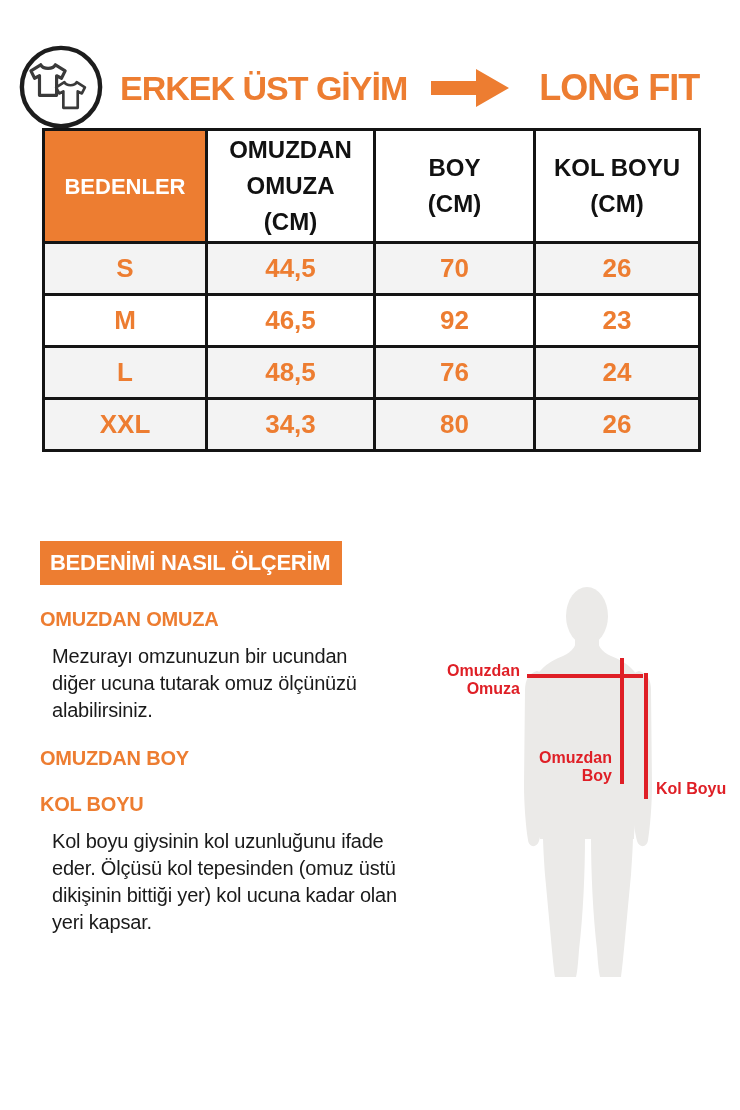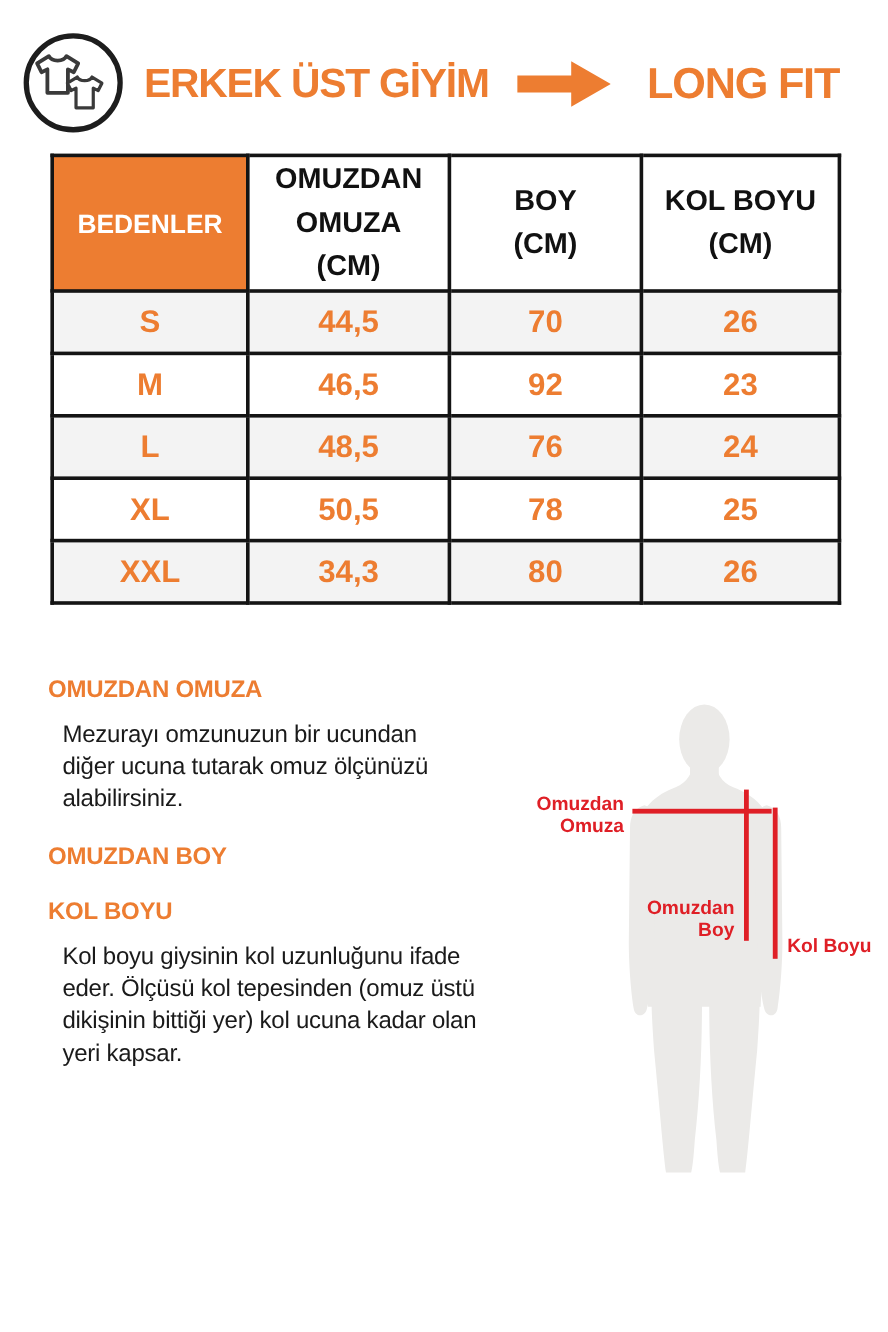--- a/index.html
+++ b/index.html
@@ -2,21 +2,21 @@
 <html><head>
 <meta charset="utf-8">
 <style>
   html,body { margin:0; padding:0; background:#ffffff; }
   .page {
     position:relative; width:740px; height:1110px; background:#ffffff;
     font-family:"Liberation Sans", sans-serif; overflow:hidden;
   }
 
   
-  .header { position:absolute; left:16px; top:26px; display:flex; align-items:center; }
+  .header { position:absolute; left:16px; top:44px; display:flex; align-items:center; }
   .icon-circle { width:90px; height:88px; flex:0 0 auto; }
   .cat-title {
     color:#ED7D31; font-weight:800; font-size:34px; letter-spacing:-1px;
     margin-left:14px; white-space:nowrap;
   }
   .arrow-wrap { margin-left:24px; display:flex; align-items:center; }
   .fit-title {
     color:#ED7D31; font-weight:800; font-size:36px; letter-spacing:-1px;
     margin-left:30px; white-space:nowrap;
   }
@@ -120,36 +120,31 @@
         <td>46,5</td>
         <td>92</td>
         <td>23</td>
       </tr>
       <tr class="alt">
         <td>L</td>
         <td>48,5</td>
         <td>76</td>
         <td>24</td>
       </tr>
-      <tr>
-        <td>XL</td>
-        <td>50,5</td>
-        <td>78</td>
-        <td>25</td>
-      </tr>
       <tr class="alt">
         <td>XXL</td>
         <td>34,3</td>
         <td>80</td>
         <td>26</td>
       </tr>
     </tbody>
   </table>
 
   <div class="guide">
+    <div class="guide-banner">BEDENİMİ NASIL ÖLÇERİM</div>
 
     <div>
       <div class="guide-title">OMUZDAN OMUZA</div>
       <p class="guide-text">Mezurayı omzunuzun bir ucundan
 diğer ucuna tutarak omuz ölçünüzü
 alabilirsiniz.</p>
     </div>
 
     <div>
       <div class="guide-title">OMUZDAN BOY</div>

